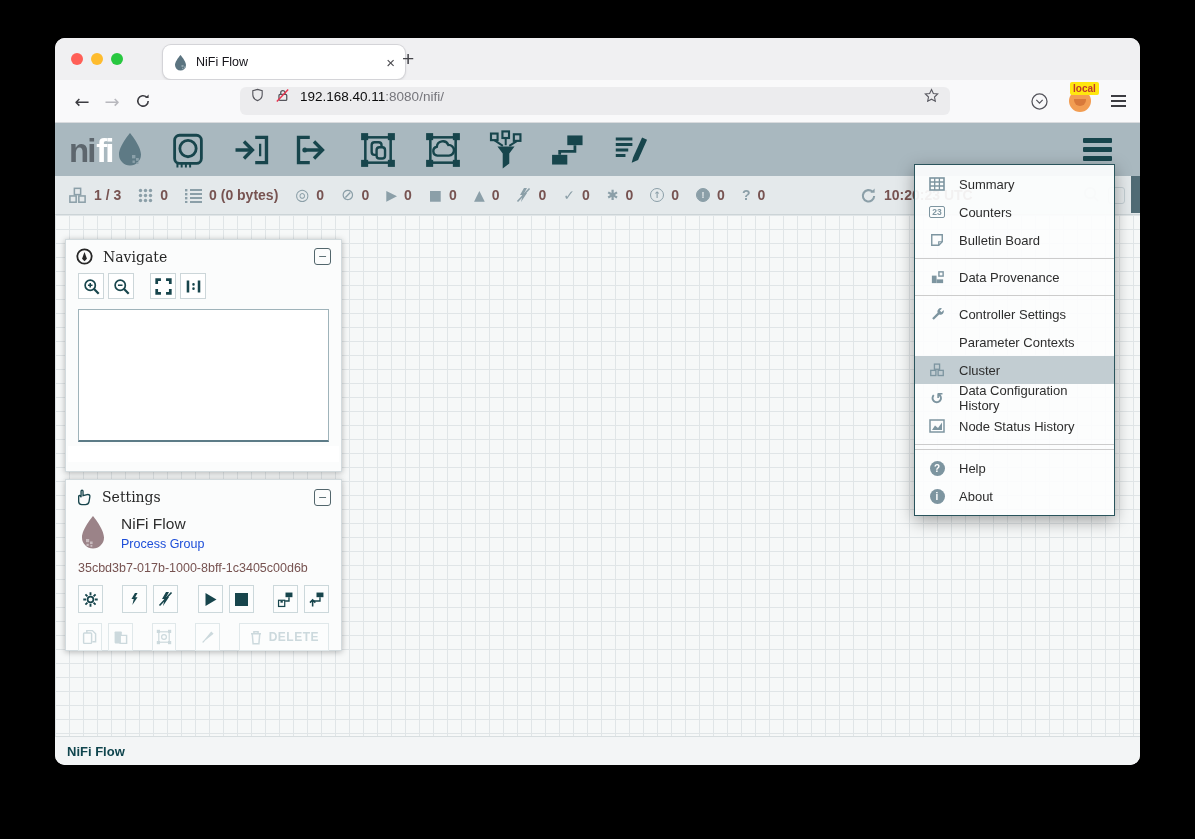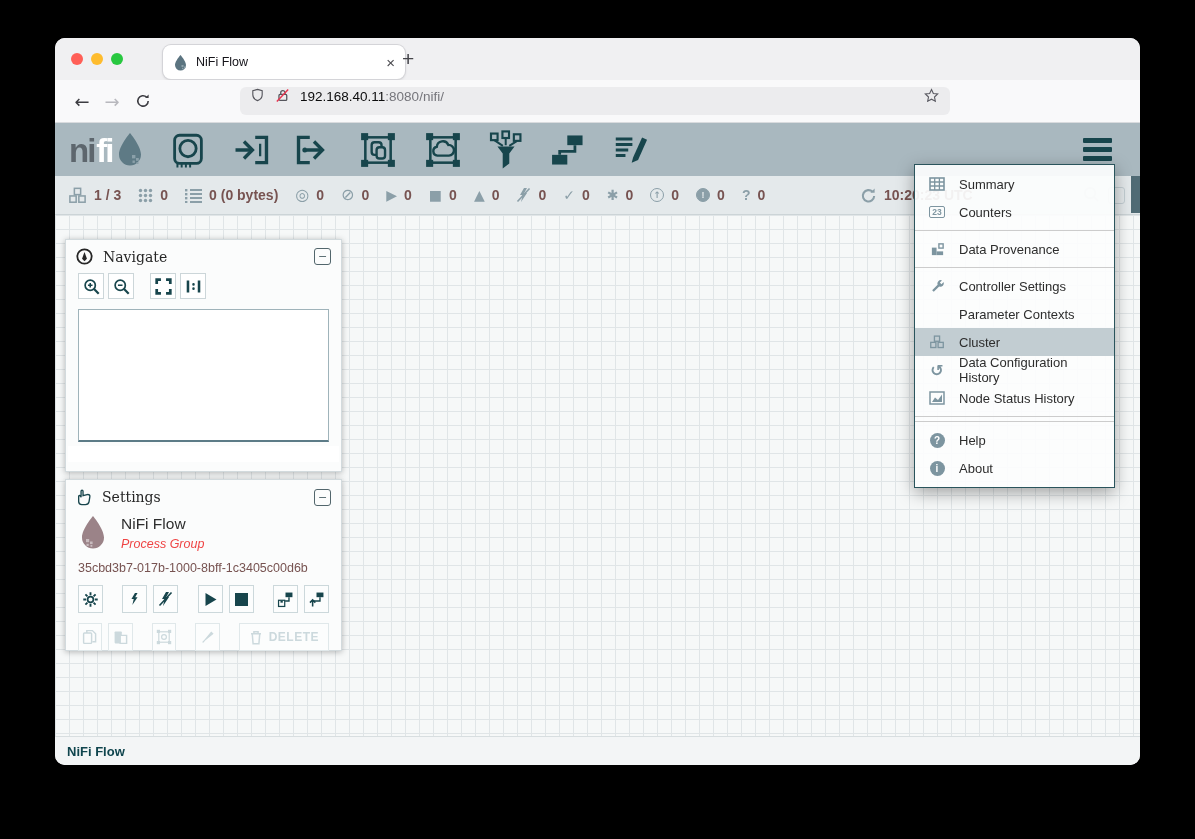--- a/index.html
+++ b/index.html
@@ -62,21 +62,21 @@
     display:flex;align-items:center;justify-content:center;font-size:11px;color:#52666c;line-height:1;}
   #navigate{top:24px;height:233px;}
   #operate{top:264px;height:172px;}
   .nav-btns{display:flex;gap:4px;padding:4px 12px 0;}
   .sq-btn{width:26px;height:26px;background:#fff;border:1px solid #ccd6d9;display:flex;align-items:center;justify-content:center;box-sizing:border-box;}
   .gap8{width:8px;}
   .minimap{margin:10px 12px 0;height:130px;background:#fff;border:1px solid #9fb3ba;border-bottom:2px solid #5c7b87;}
   .mini-strip{margin:4px 2px 0;height:16px;background:#fff;}
   .op-info{display:flex;align-items:center;gap:13px;padding:4px 12px 0;}
   .op-name{font-size:15.5px;color:#2e2e2e;}
-  .op-type{font-size:12.5px;color:#ef4444;margin-top:4px;font-style:italic;}
+  .op-type{font-size:12.5px;color:#1d4ed8;margin-top:4px;}
   .op-id{padding:9px 12px 0;font-size:12.5px;color:#775351;}
   .op-row{display:flex;gap:6px;padding:10px 12px 0;align-items:center;}
   .op-btn{width:28px;height:28px;background:#fcfdfd;border:1px solid #ccd8db;display:flex;align-items:center;justify-content:center;box-sizing:border-box;}
   .op-btn.dis{border-color:#e0e8ea;}
   .del-btn{width:auto;padding:0 9px;gap:6px;display:flex;align-items:center;}
   .del-txt{font-size:12px;font-weight:bold;color:#ccd9dd;letter-spacing:.5px;}
   
   .breadcrumbbar{flex:0 0 28px;background:#f3f5f6;border-top:1px solid #d8dee0;display:flex;align-items:center;
     padding:0 12px;font-size:13px;font-weight:bold;color:#10454e;}
   
@@ -134,20 +134,34 @@
         <path d="M9.5 10.5V8a3 3 0 0 1 6 0v2.5" fill="none" stroke="#55555c" stroke-width="1.8"></path>
         <path d="M4 20.5L20 3.5" stroke="#e8344f" stroke-width="2"></path>
       </svg>
       <span>
         <span class="url-host">192.168.40.11</span><span class="url-rest">:8080/nifi/</span>
       </span>
       <svg width="17" height="17" viewBox="0 0 24 24" style="margin-left:auto">
         <path d="M12 3.5l2.6 5.6 6.1.8-4.5 4.2 1.2 6L12 17.2 6.6 20.1l1.2-6-4.5-4.2 6.1-.8z" fill="none" stroke="#5b5b63" stroke-width="1.6"></path>
       </svg>
     </div>
+    <div class="chrome-right">
+      <svg width="19" height="19" viewBox="0 0 24 24">
+        <circle cx="12" cy="12" r="9.5" fill="none" stroke="#55555c" stroke-width="1.6"></circle>
+        <path d="M8 10l4 4 4-4" fill="none" stroke="#55555c" stroke-width="1.6"></path>
+      </svg>
+      <span class="avatar">
+        <span class="badge">local</span>
+      </span>
+      <span class="burger-f">
+          <i></i>
+          <i></i>
+          <i></i>
+        </span>
+    </div>
   </div>
 
   <div class="nifitoolbar">
     <div class="logo">
       <span class="logo-ni">ni</span>
         <span class="logo-fi">fi</span>
       <svg width="30" height="38" viewBox="0 0 30 38">
         <path d="M15 2C15 2 4 15 4 23.5a11 11 0 0 0 22 0C26 15 15 2 15 2z" fill="#5e7a85"></path>
         <g fill="#8ba0a9">
             <rect x="17" y="24" width="3.4" height="3.4"></rect>
@@ -492,20 +506,29 @@
           </svg>
         </span>
       <span>Summary</span>
     </div>
     <div class="mi">
       <span class="micon">
           <span class="cnt-box">23</span>
         </span>
       <span>Counters</span>
     </div>
+    <div class="mi">
+      <span class="micon">
+          <svg width="14" height="14" viewBox="0 0 16 16">
+            <path d="M2 2h12v8l-4 4H2z" fill="none" stroke="#7d95a0" stroke-width="1.6"></path>
+            <path d="M10 14v-4h4" fill="none" stroke="#7d95a0" stroke-width="1.4"></path>
+          </svg>
+        </span>
+      <span>Bulletin Board</span>
+    </div>
     <div class="msep"></div>
     <div class="mi">
       <span class="micon">
           <svg width="15" height="15" viewBox="0 0 16 16">
             <rect x="2" y="6" width="5" height="8" fill="#7d95a0"></rect>
             <rect x="7" y="10" width="7" height="4" fill="#7d95a0"></rect>
             <rect x="9.5" y="2" width="4.5" height="4.5" fill="none" stroke="#7d95a0" stroke-width="1.5"></rect>
           </svg>
         </span>
       <span>Data Provenance</span>

